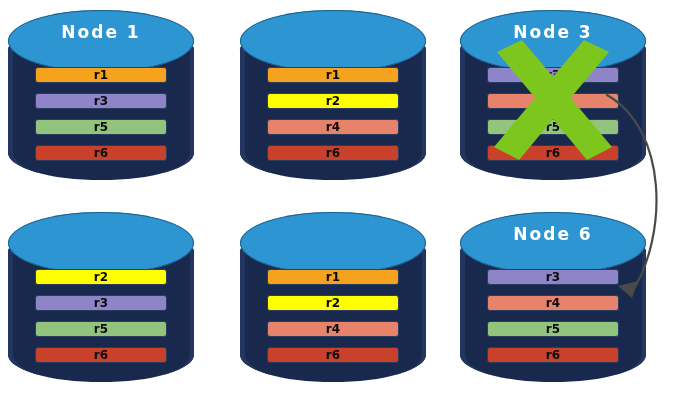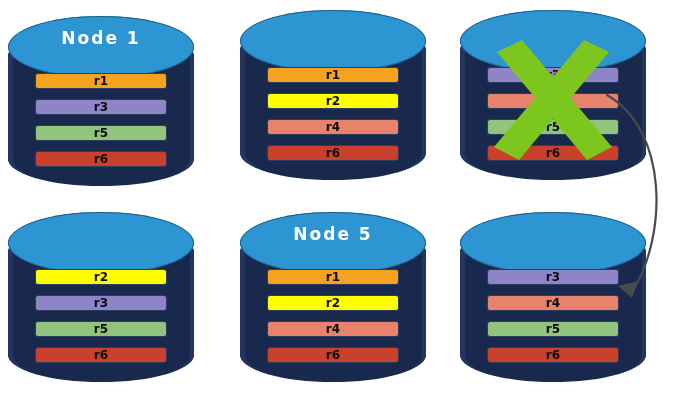--- a/index.html
+++ b/index.html
@@ -109,21 +109,21 @@
     z-index: 7;
     pointer-events: none;
   }
 </style>
 </head>
 <body>
 
 <div id="canvas">
 
   <div id="nodes-layer">
-      <div class="node" style="left: 8px; top: 16px;">
+      <div class="node" style="left: 8px; top: 10px;">
         <div class="node-body" style="background: rgb(24, 41, 77);"></div>
         <div class="node-top" style="background: rgb(46, 149, 211);"></div>
         <div class="node-title">Node 1</div>
         <div class="rows">
           <div class="row" style="background: rgb(245, 162, 30);">
             <span class="row-label">r1</span>
           </div>
           <div class="row" style="background: rgb(142, 133, 200);">
             <span class="row-label">r3</span>
           </div>
@@ -149,20 +149,21 @@
             <span class="row-label">r4</span>
           </div>
           <div class="row" style="background: rgb(201, 65, 43);">
             <span class="row-label">r6</span>
           </div>
         </div>
       </div>
       <div class="node" style="left: 460px; top: 10px;">
         <div class="node-body" style="background: rgb(24, 41, 77);"></div>
         <div class="node-top" style="background: rgb(46, 149, 211);"></div>
+        <div class="node-title">Node 3</div>
         <div class="rows">
           <div class="row" style="background: rgb(142, 133, 200);">
             <span class="row-label">r3</span>
           </div>
           <div class="row" style="background: rgb(232, 131, 107);">
             <span class="row-label">r4</span>
           </div>
           <div class="row" style="background: rgb(146, 196, 125);">
             <span class="row-label">r5</span>
           </div>
@@ -189,39 +190,39 @@
             <span class="row-label">r5</span>
           </div>
           <div class="row" style="background: rgb(201, 65, 43);">
             <span class="row-label">r6</span>
           </div>
         </div>
       </div>
       <div class="node" style="left: 240px; top: 212px;">
         <div class="node-body" style="background: rgb(24, 41, 77);"></div>
         <div class="node-top" style="background: rgb(46, 149, 211);"></div>
-        <div class="node-title">Node 5</div>
         <div class="rows">
           <div class="row" style="background: rgb(245, 162, 30);">
             <span class="row-label">r1</span>
           </div>
           <div class="row" style="background: rgb(255, 255, 0);">
             <span class="row-label">r2</span>
           </div>
           <div class="row" style="background: rgb(232, 131, 107);">
             <span class="row-label">r4</span>
           </div>
           <div class="row" style="background: rgb(201, 65, 43);">
             <span class="row-label">r6</span>
           </div>
         </div>
       </div>
       <div class="node" style="left: 460px; top: 212px;">
         <div class="node-body" style="background: rgb(24, 41, 77);"></div>
         <div class="node-top" style="background: rgb(46, 149, 211);"></div>
+        <div class="node-title">Node 6</div>
         <div class="rows">
           <div class="row" style="background: rgb(142, 133, 200);">
             <span class="row-label">r3</span>
           </div>
           <div class="row" style="background: rgb(232, 131, 107);">
             <span class="row-label">r4</span>
           </div>
           <div class="row" style="background: rgb(146, 196, 125);">
             <span class="row-label">r5</span>
           </div>

